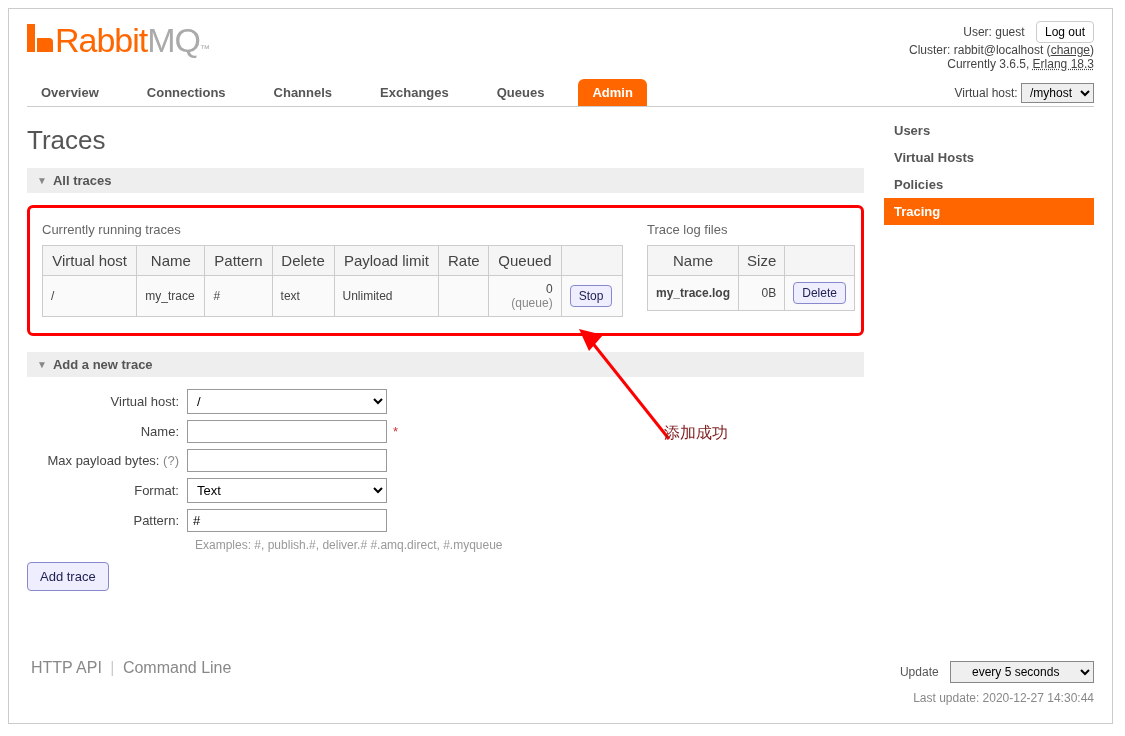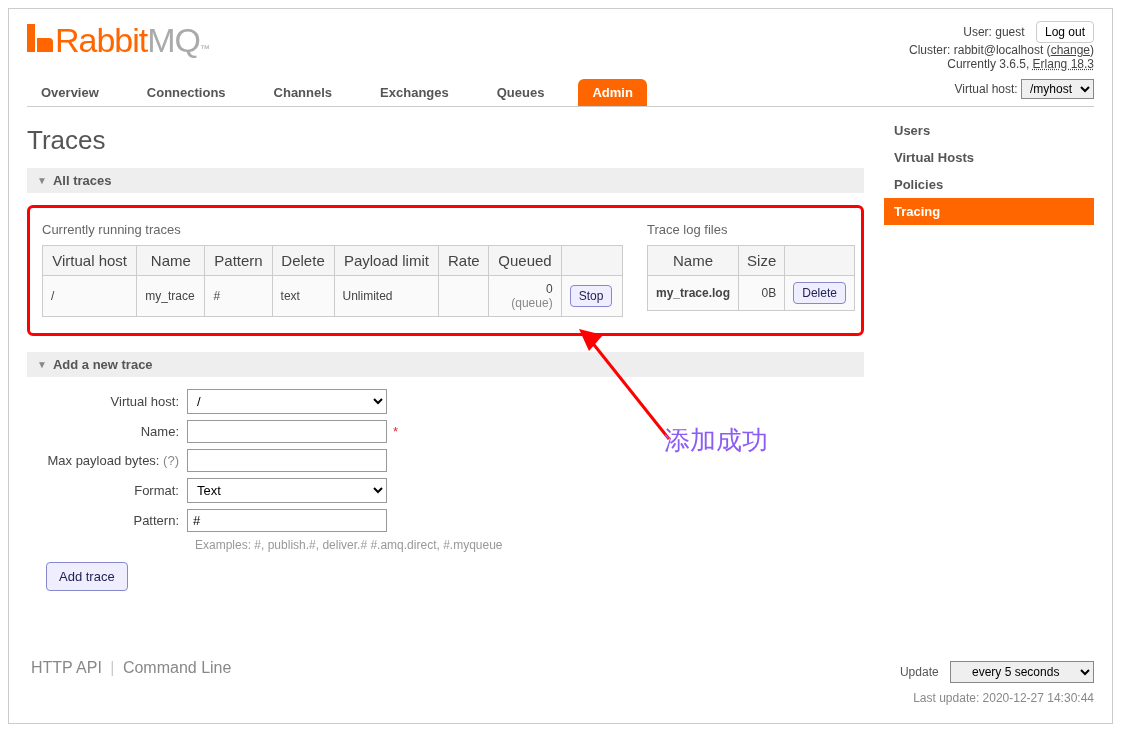--- a/index.html
+++ b/index.html
@@ -9,21 +9,21 @@
 .logo { display: flex; align-items: baseline; }
 .logo-icon { display: inline-block; width: 26px; height: 28px; margin-right: 2px; position: relative; }
 .logo-icon::before { content: ""; position: absolute; left: 0; top: 0; width: 8px; height: 28px; background: #f60; }
 .logo-icon::after { content: ""; position: absolute; left: 10px; top: 14px; width: 16px; height: 14px; background: #f60; border-top-right-radius: 4px; }
 .logo-rabbit { font-size: 34px; font-weight: 400; color: #f60; letter-spacing: -1px; }
 .logo-mq { font-size: 34px; color: #aaa; letter-spacing: -1px; }
 .logo-tm { font-size: 10px; color: #aaa; vertical-align: super; }
 .header-right { text-align: right; font-size: 12px; color: #444; }
 .header-right .logout { background: #fff; border: 1px solid #ccc; border-radius: 4px; padding: 3px 8px; font-size: 12px; margin-left: 8px; cursor: pointer; }
 .header-right a { color: #444; text-decoration: underline; }
-.nav-row { padding: 8px 18px 0 18px; display: flex; justify-content: space-between; align-items: flex-start; }
+.nav-row { padding: 8px 18px 0 18px; display: flex; justify-content: space-between; align-items: center; }
 .tabs { display: flex; gap: 0; }
 .tab { padding: 6px 14px; color: #555; font-weight: bold; font-size: 13px; cursor: pointer; }
 .tab.active { background: #f60; color: #fff; border-radius: 6px 6px 0 0; }
 .vhost-select-row { font-size: 12px; color: #444; }
 .vhost-select-row select { font-size: 12px; border: 1px solid #888; padding: 1px 4px; }
 hr.nav-divider { border: none; border-top: 1px solid #ccc; margin: 0 18px; }
 .main-cols { display: flex; padding: 10px 18px 0 18px; gap: 20px; }
 .main-left { flex: 1; min-width: 0; }
 .main-right { width: 210px; }
 h1.page-title { font-size: 26px; font-weight: normal; color: #555; margin: 8px 0 12px 0; }
@@ -37,31 +37,31 @@
 table.data { border-collapse: collapse; width: 100%; }
 table.data th { background: #f5f5f5; border: 1px solid #ccc; padding: 6px 8px; font-size: 15px; font-weight: normal; color: #444; text-align: center; }
 table.data td { border: 1px solid #ccc; padding: 6px 8px; font-size: 12px; color: #444; background: #fafafa; }
 table.data td.right { text-align: right; }
 .btn-small { background: #eef; border: 1px solid #88c; border-radius: 4px; padding: 3px 8px; font-size: 12px; cursor: pointer; color: #225; }
 .form-row { display: flex; align-items: center; margin: 6px 0; }
 .form-row label { width: 160px; text-align: right; padding-right: 8px; font-size: 13px; color: #444; }
 .form-row select, .form-row input[type=text] { border: 1px solid #999; padding: 3px 5px; font-size: 13px; width: 200px; background: #fff; }
 .form-row .req { color: #c33; margin-left: 6px; }
 .form-hint { color: #999; font-size: 12px; margin-left: 168px; }
-.btn-main { background: #eef; border: 1px solid #88c; border-radius: 4px; padding: 6px 12px; font-size: 13px; cursor: pointer; color: #225; margin-top: 10px; margin-left: 19px; }
+.btn-main { background: #eef; border: 1px solid #88c; border-radius: 4px; padding: 6px 12px; font-size: 13px; cursor: pointer; color: #225; margin-top: 10px; }
 .side-list { display: flex; flex-direction: column; }
 .side-item { padding: 6px 10px; font-size: 13px; font-weight: bold; color: #555; cursor: pointer; }
 .side-item.active { background: #f60; color: #fff; }
 .footer-left { position: absolute; bottom: 46px; left: 22px; font-size: 16px; color: #888; }
 .footer-left a { color: #888; text-decoration: none; }
 .footer-sep { color: #ccc; margin: 0 4px; }
 .footer-right { position: absolute; bottom: 18px; right: 18px; text-align: right; font-size: 12px; color: #555; }
 .footer-right select { border: 1px solid #888; padding: 2px 17px; font-size: 12px; margin-left: 8px; }
 .last-update { margin-top: 8px; color: #888; }
-.annotation { position: absolute; color: #8b5cf6; font-size: 26px; pointer-events: none; }
+.annotation { position: absolute; color: #7f1d1d; font-size: 16px; pointer-events: none; }
 .arrow-svg { position: absolute; pointer-events: none; }
 </style>
 </head>
 <body>
 
 <div class="outer-frame">
 
   <div class="header">
     <div class="logo">
       <span class="logo-icon"></span>

